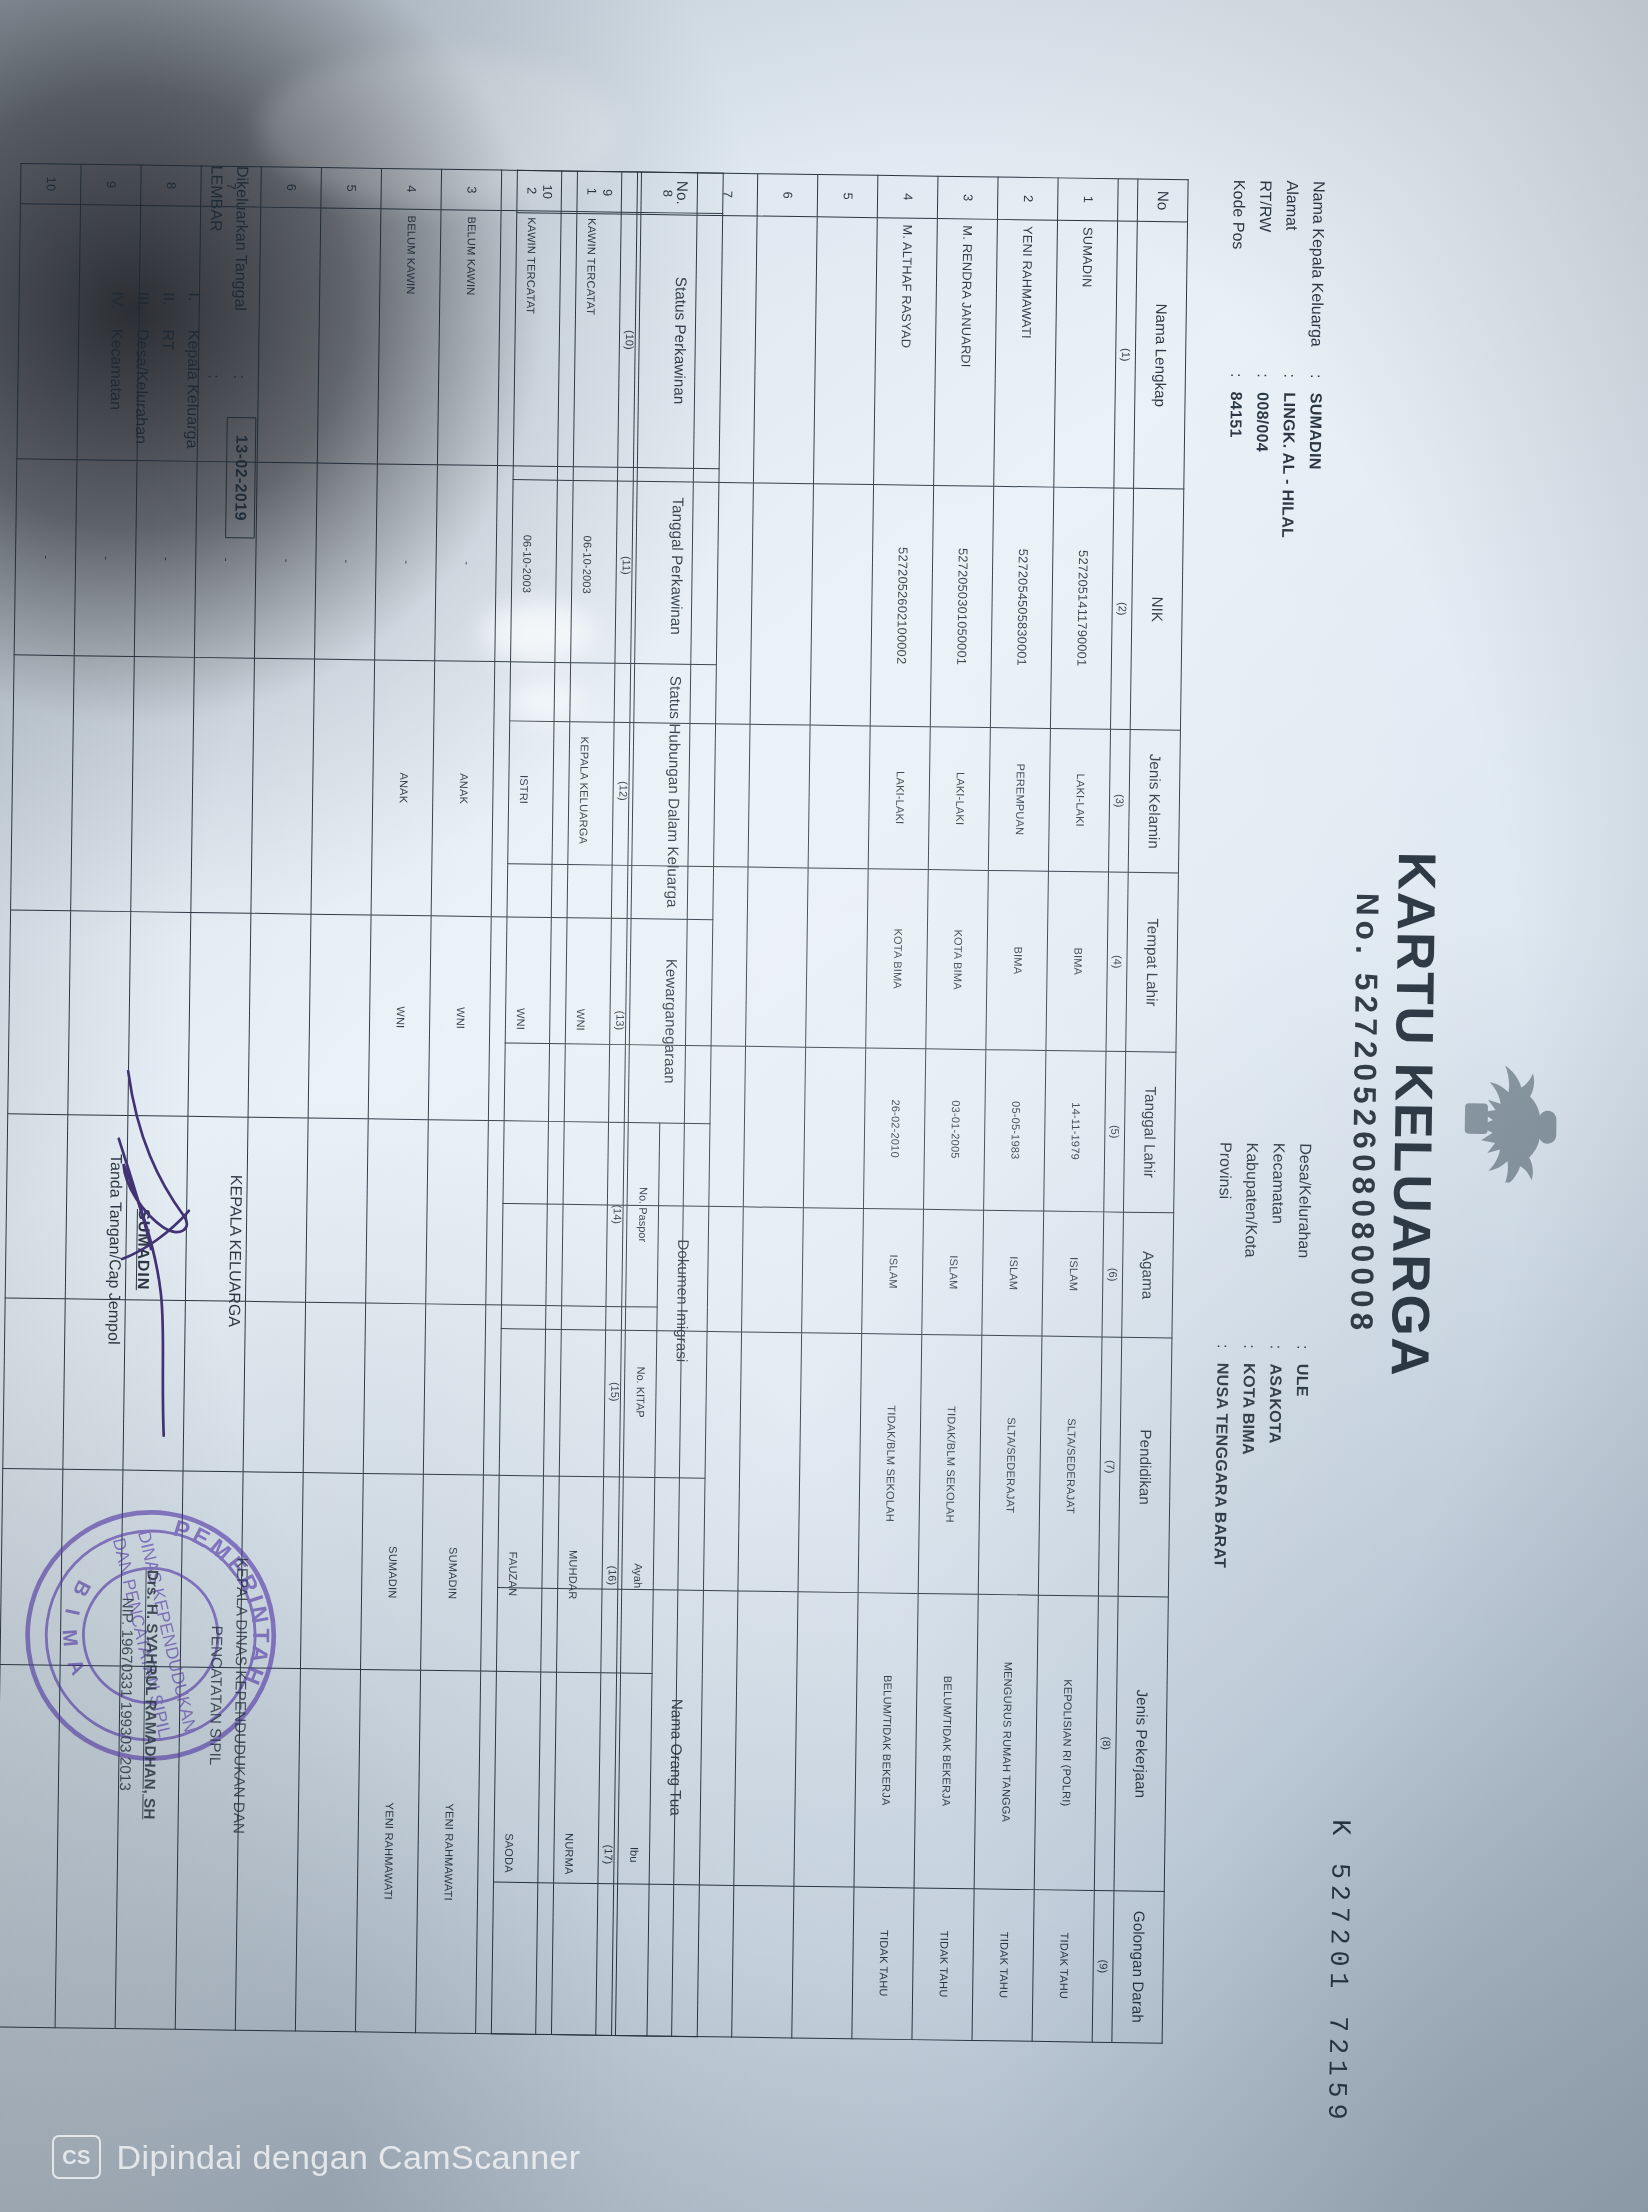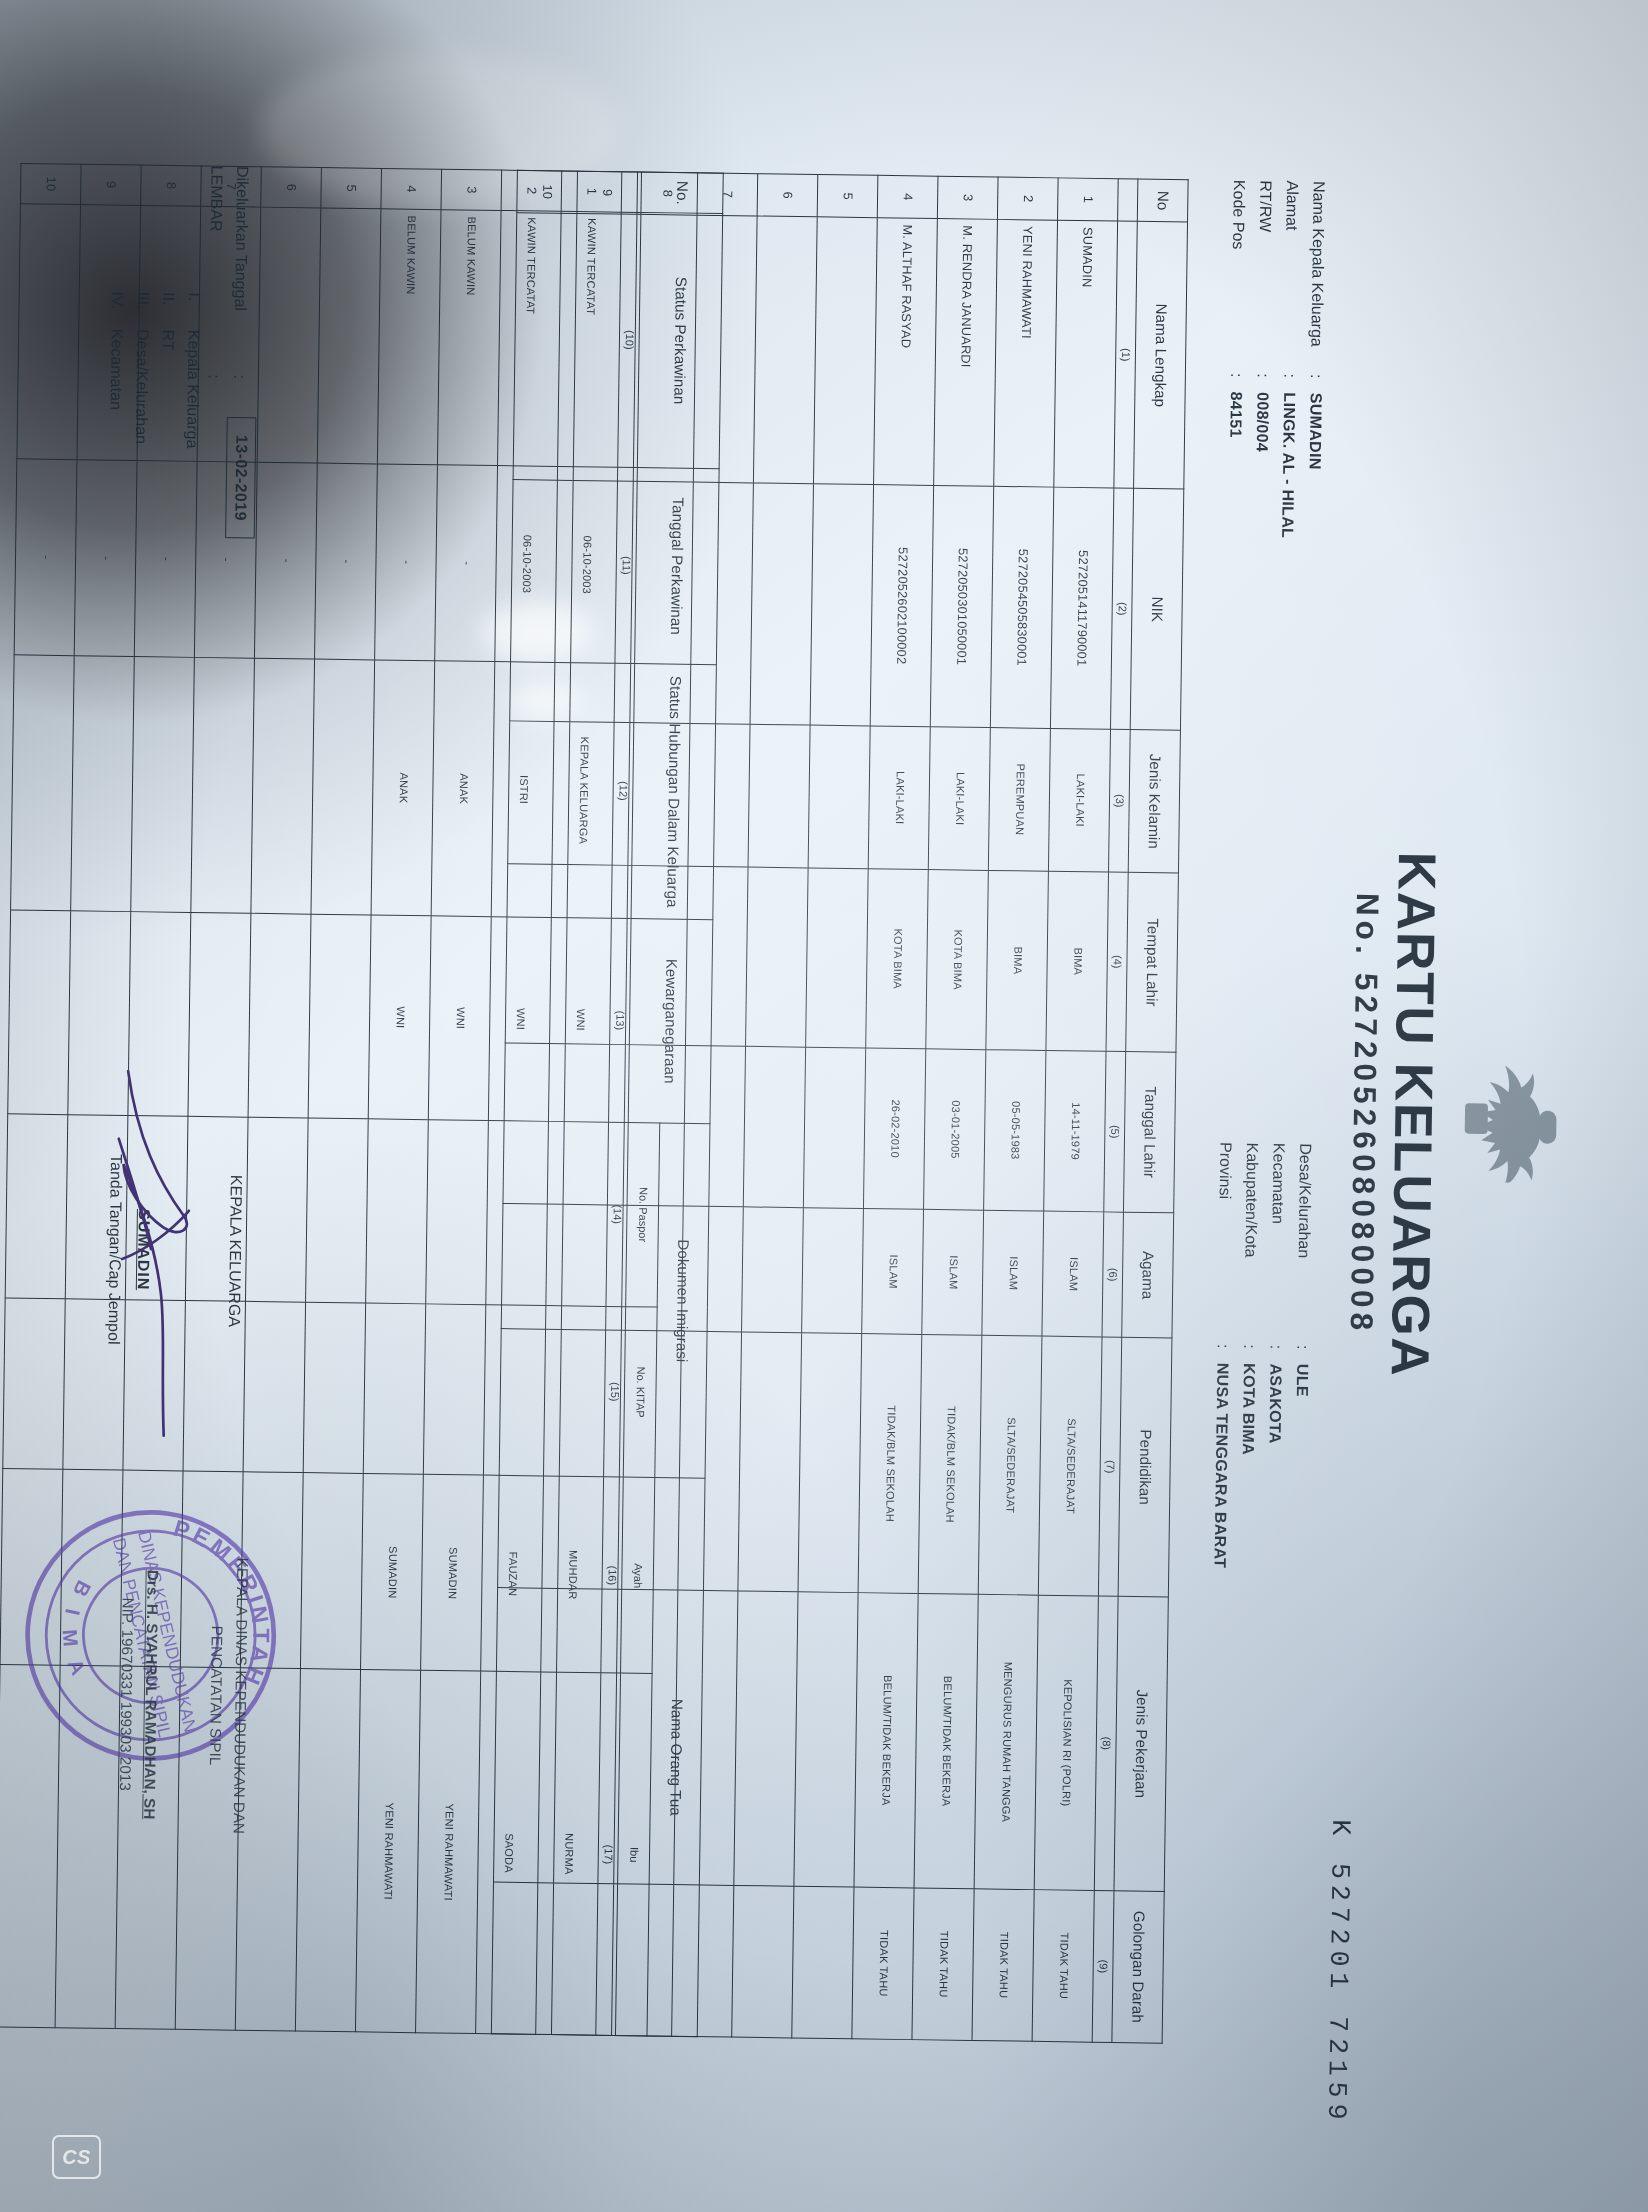--- a/index.html
+++ b/index.html
@@ -104,21 +104,21 @@
   }
   #stamp svg{width:100%;height:100%;}
 
   
   #cam{
     position:absolute;left:52px;bottom:33px;display:flex;align-items:center;gap:15.5px;
     color:#ffffff;opacity:.72;font-size:34px;letter-spacing:0.4px;
   }
   #cam .badge{
     width:45px;height:40px;border:2.6px solid #fff;border-radius:6.9px;
-    display:flex;align-items:center;justify-content:center;font-size:20px;font-weight:bold;font-style:italic;
+    display:flex;align-items:center;justify-content:center;font-size:20px;font-weight:bold;
   }
 </style>
 </head>
 <body>
 
 <div id="photo"></div>
 
 <div class="glare" style="left:482px;top:602px;width:112px;height:60px;opacity:.8;"></div>
 <div class="glare" style="left:508px;top:680px;width:77px;height:41px;opacity:.7;"></div>
 <div class="glare" style="left:258px;top:52px;width:361px;height:155px;opacity:.22;"></div>
@@ -535,14 +535,15 @@
       <div>NIP. 19670331 199303 2013</div>
     </div>
 
   </div>
 </div>
 
 <div id="vign"></div>
 
 <div id="cam">
   <div class="badge">CS</div>
+  <div>Dipindai dengan CamScanner</div>
 </div>
 
 
 </body></html>

